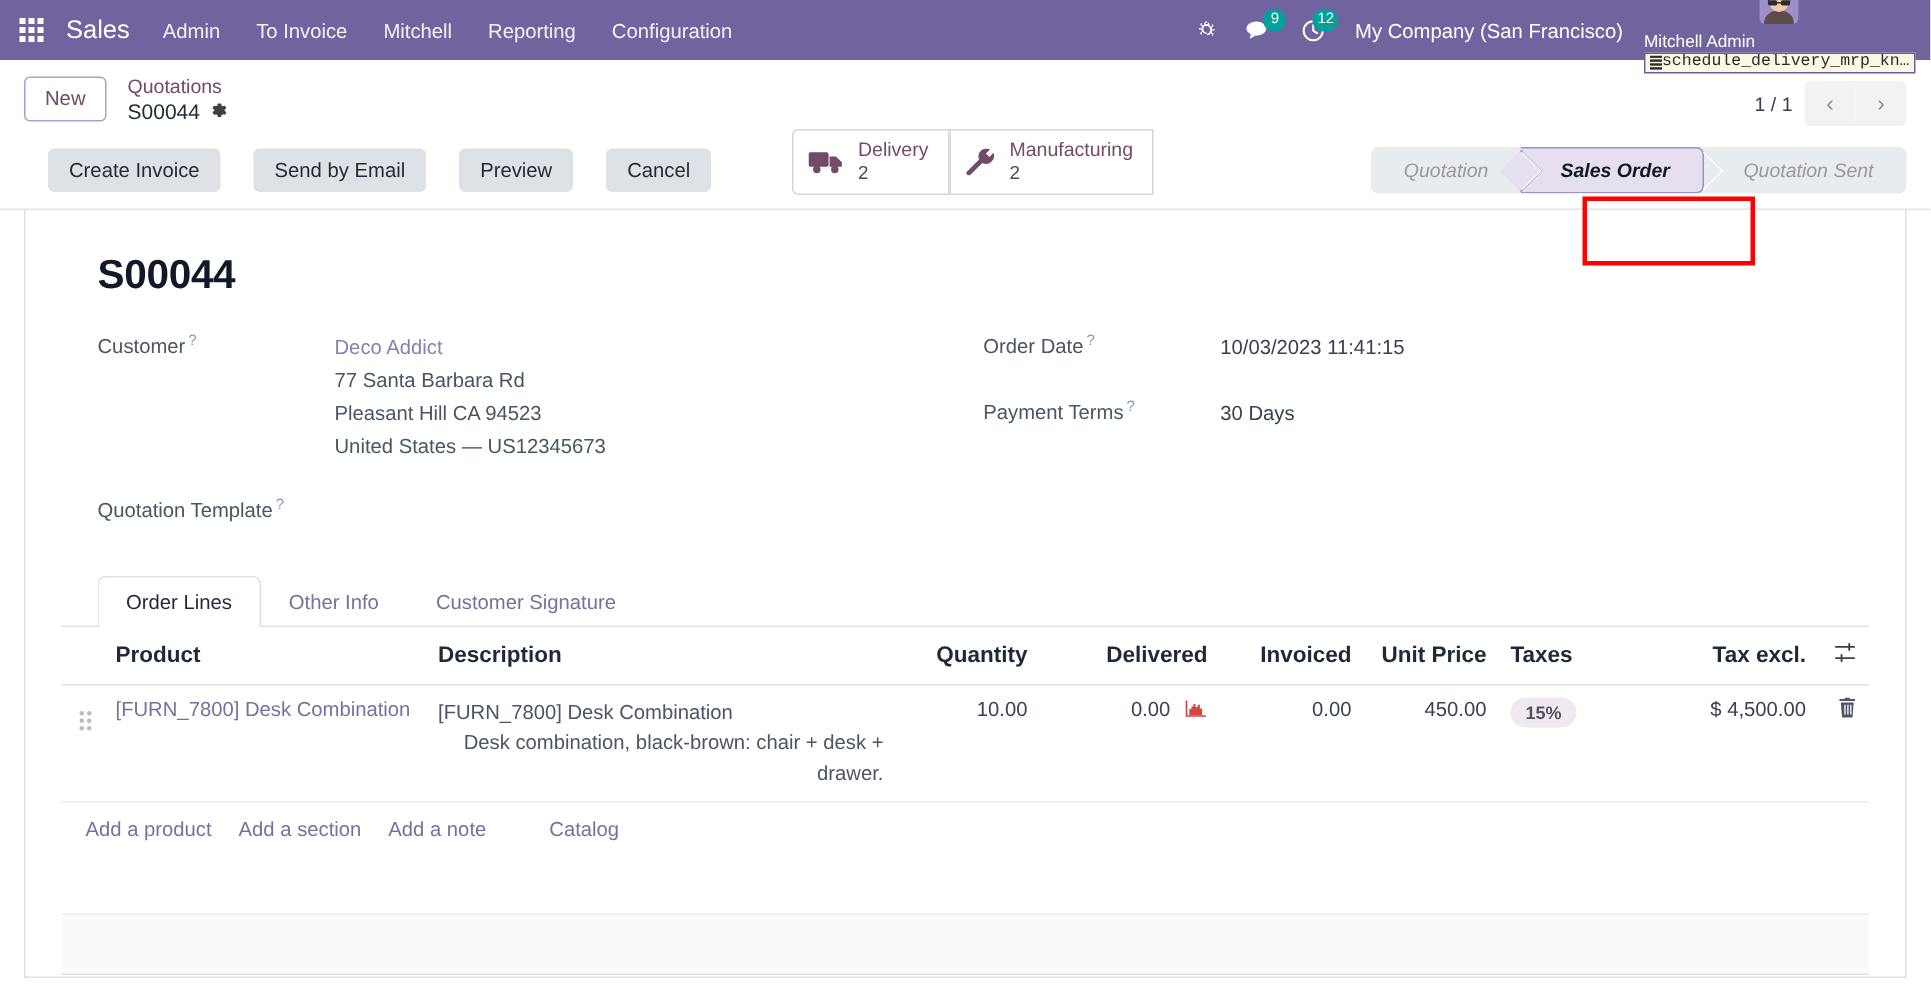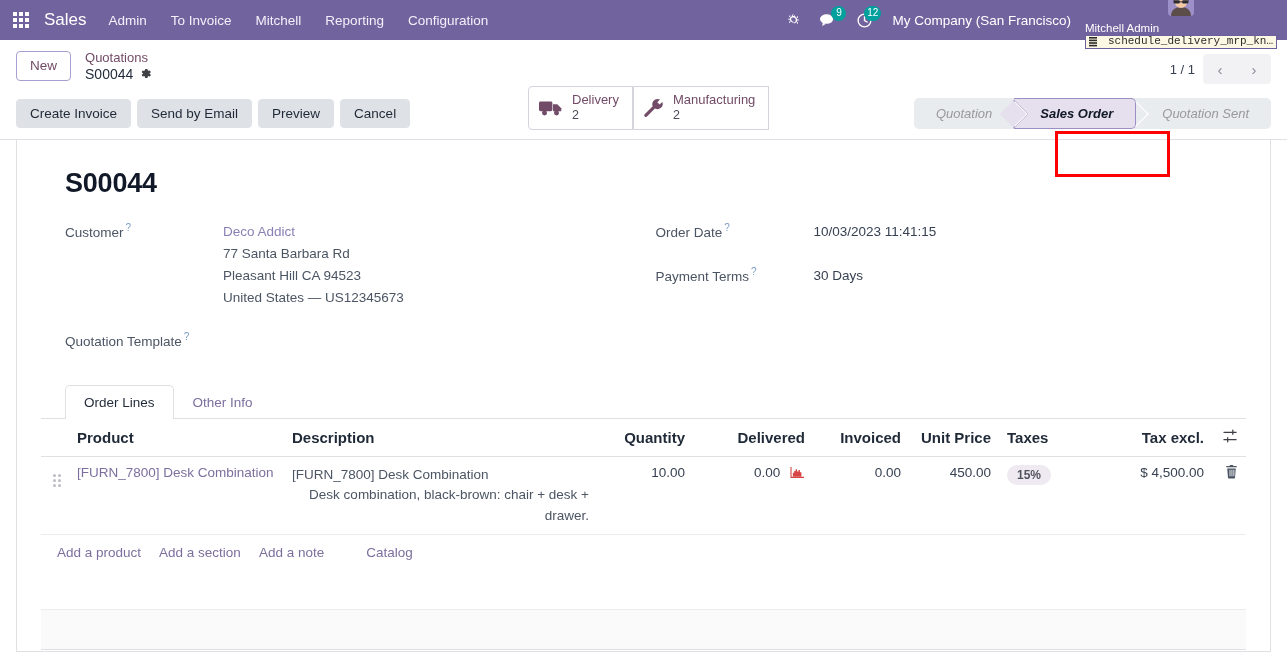--- a/index.html
+++ b/index.html
@@ -107,21 +107,21 @@
   .user-name { font-size: 11.5px; color: #fff; display: block; margin-bottom: 1px; }
   .branch-chip {
     background: #fdf8e3;
     border: 1px solid #6b5fa0;
     color: #2b2b2b;
     font-family: "Liberation Mono", monospace;
     font-size: 11px;
     padding: 0px 3px;
     display: inline-flex;
     align-items: center;
-    gap: 11px;
+    gap: 0;
     max-width: 196px;
     overflow: hidden;
     white-space: nowrap;
   }
 
   
   .control-panel {
     background: #ffffff;
     border-bottom: 1px solid #dee2e6;
   }
@@ -223,20 +223,21 @@
   .btn-action {
     background: #dee1e5;
     border: 1px solid #dee1e5;
     color: #1f2937;
     border-radius: 4px;
     padding: 6px 13px;
     font-size: 13.5px;
     font-weight: 500;
     cursor: pointer;
     font-family: inherit;
+    margin-left: 16px;
   }
 
   .statusbar {
     margin-left: auto;
     display: flex;
     background: #e9ecef;
     border-radius: 5px;
     height: 31px;
     align-items: stretch;
     overflow: hidden;
@@ -570,20 +571,21 @@
           </div>
           <div class="form-value">30 Days</div>
         </div>
       </div>
     </div>
 
     <div class="notebook">
       <div class="tabs">
         <div class="tab active">Order Lines</div>
         <div class="tab">Other Info</div>
+        <div class="tab">Customer Signature</div>
       </div>
 
       <table class="lines">
         <thead>
           <tr>
             <th class="ta-left" style="width:28px"></th>
             <th class="ta-left" style="width:215px">Product</th>
             <th class="ta-left">Description</th>
             <th style="width:96px">Quantity</th>
             <th style="width:120px">Delivered</th>

